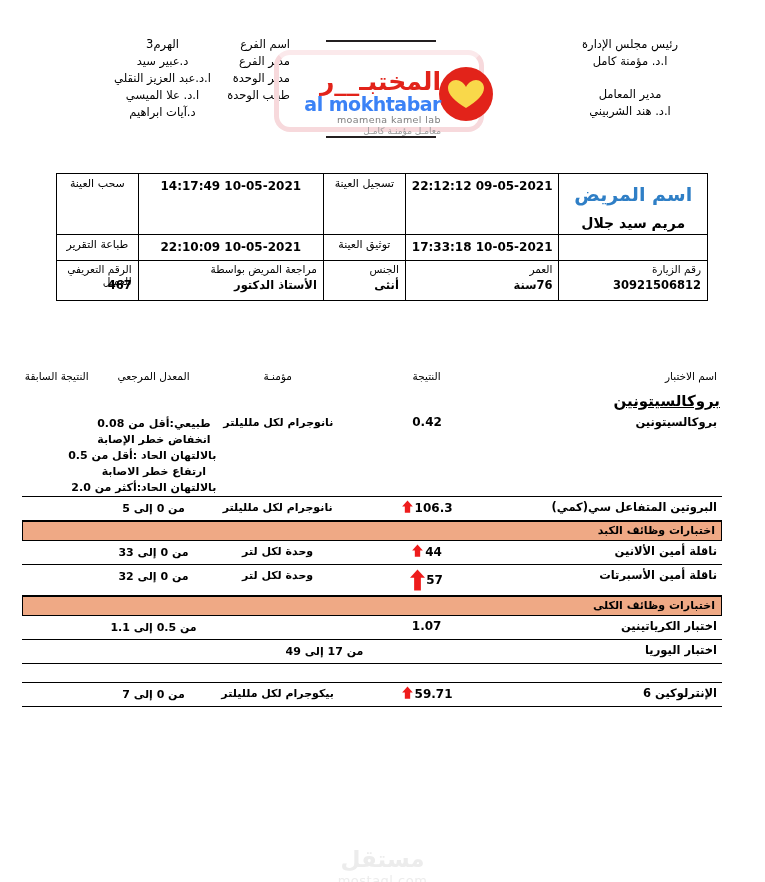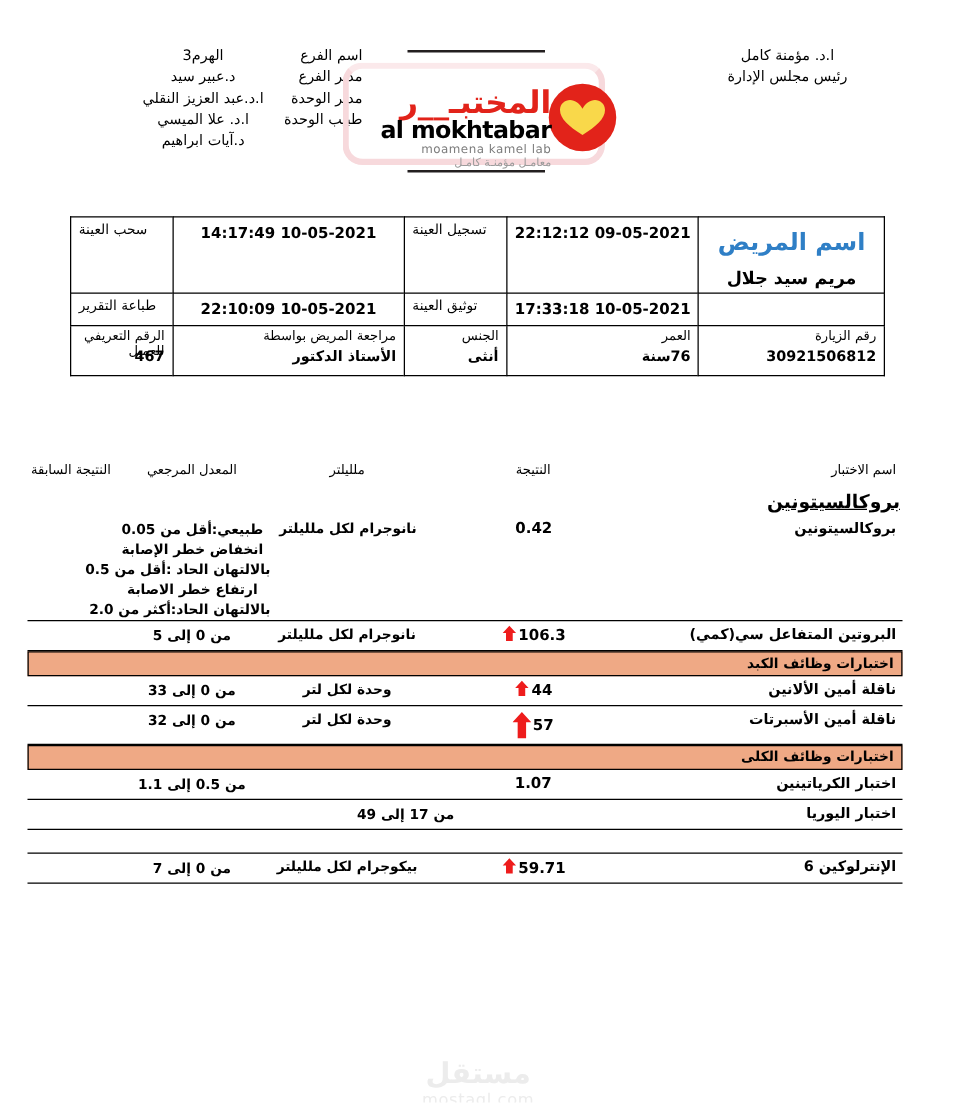--- a/index.html
+++ b/index.html
@@ -50,21 +50,21 @@
   .logo-inner{
     position:absolute;left:0;top:41px;width:215px;height:78px;
   }
   .logo-ar{
     position:absolute;right:52px;top:-2px;
     font-size:25px;font-weight:bold;color:#e2231a;
     letter-spacing:-1px;direction:rtl;
   }
   .logo-en{
     position:absolute;right:52px;top:24px;
-    font-size:19px;font-weight:bold;color:#000000;
+    font-size:19px;font-weight:bold;color:#3b82f6;
     direction:ltr;letter-spacing:-0.5px;
   }
   .logo-sub1{
     position:absolute;right:52px;top:45px;
     font-size:9.5px;color:#7d7d7d;direction:ltr;letter-spacing:0.4px;
   }
   .logo-sub2{
     position:absolute;right:52px;top:57px;
     font-size:9px;color:#9b9b9b;direction:rtl;letter-spacing:2px;
   }
@@ -82,21 +82,21 @@
     width:652px;
     border:1.5px solid #000;
     border-collapse:collapse;
     font-size:11.5px;
   }
   .ptable td{
     border:1px solid #000;
     padding:3px 6px;
     vertical-align:top;
   }
-  .ptable .lbl{font-size:11px;text-align:left;white-space:nowrap;}
+  .ptable .lbl{font-size:11px;text-align:center;white-space:nowrap;}
   .ptable .dateval{
     font-weight:bold;font-size:12px;text-align:center;line-height:19px;
     white-space:nowrap;
   }
   .pname-cell{text-align:center;vertical-align:top;}
   .pname-title{color:#2f7fc6;font-size:19px;font-weight:bold;margin:6px 0 10px;}
   .pname-val{font-size:14px;font-weight:bold;}
 
   .row2 td{padding:2px 6px;}
   .row2 .h{font-size:10.5px;text-align:right;height:15px;}
@@ -158,22 +158,26 @@
 </style>
 </head>
 <body>
 
 <div class="page">
 
   <div class="header">
 
     <div class="hdr-col hdr-right">
       <div class="blk1">
+        <div>رئيس مجلس الإدارة</div>
         <div>ا.د. مؤمنة كامل</div>
-        <div>رئيس مجلس الإدارة</div>
+      </div>
+      <div class="blk2">
+        <div>مدير المعامل</div>
+        <div>ا.د. هند الشربيني</div>
       </div>
     </div>
 
     <div class="hdr-col hdr-labels">
       <div>اسم الفرع</div>
       <div>مدير الفرع</div>
       <div>مدير الوحدة</div>
       <div>طبيب الوحدة</div>
       <div></div>
     </div>
@@ -246,35 +250,35 @@
       </td>
     </tr>
   </tbody>
     </table>
 
   <div class="results">
 
     <div class="colhead">
       <div class="c-name">اسم الاختبار</div>
       <div class="c-res">النتيجة</div>
-      <div class="c-unit">ملليلتر</div>
+      <div class="c-unit">مؤمنـة</div>
       <div class="c-ref">المعدل المرجعي</div>
       <div class="c-prev">النتيجة السابقة</div>
     </div>
 
     <div id="sections-host">
         <div class="grpname">بروكالسيتونين</div>
         <div class="trow">
           <div class="c-name">بروكالسيتونين</div>
           <div class="c-res"><span class="res-inner">
               <span>0.42</span>
             </span></div>
           <div class="c-unit">نانوجرام لكل ملليلتر</div>
           <div class="c-ref">
-            <span class="refline">طبيعي:أقل من 0.05</span>
+            <span class="refline">طبيعي:أقل من 0.08</span>
             <span class="refline">انخفاض خطر الإصابة</span>
             <span class="refline">بالالتهان الحاد :أقل من 0.5</span>
             <span class="refline">ارتفاع خطر الاصابة</span>
             <span class="refline">بالالتهان الحاد:أكثر من 2.0</span>
           </div>
           <div class="c-prev"></div>
         </div>
         <div class="trow">
           <div class="c-name">البروتين المتفاعل سي(كمي)</div>
           <div class="c-res"><span class="res-inner">

